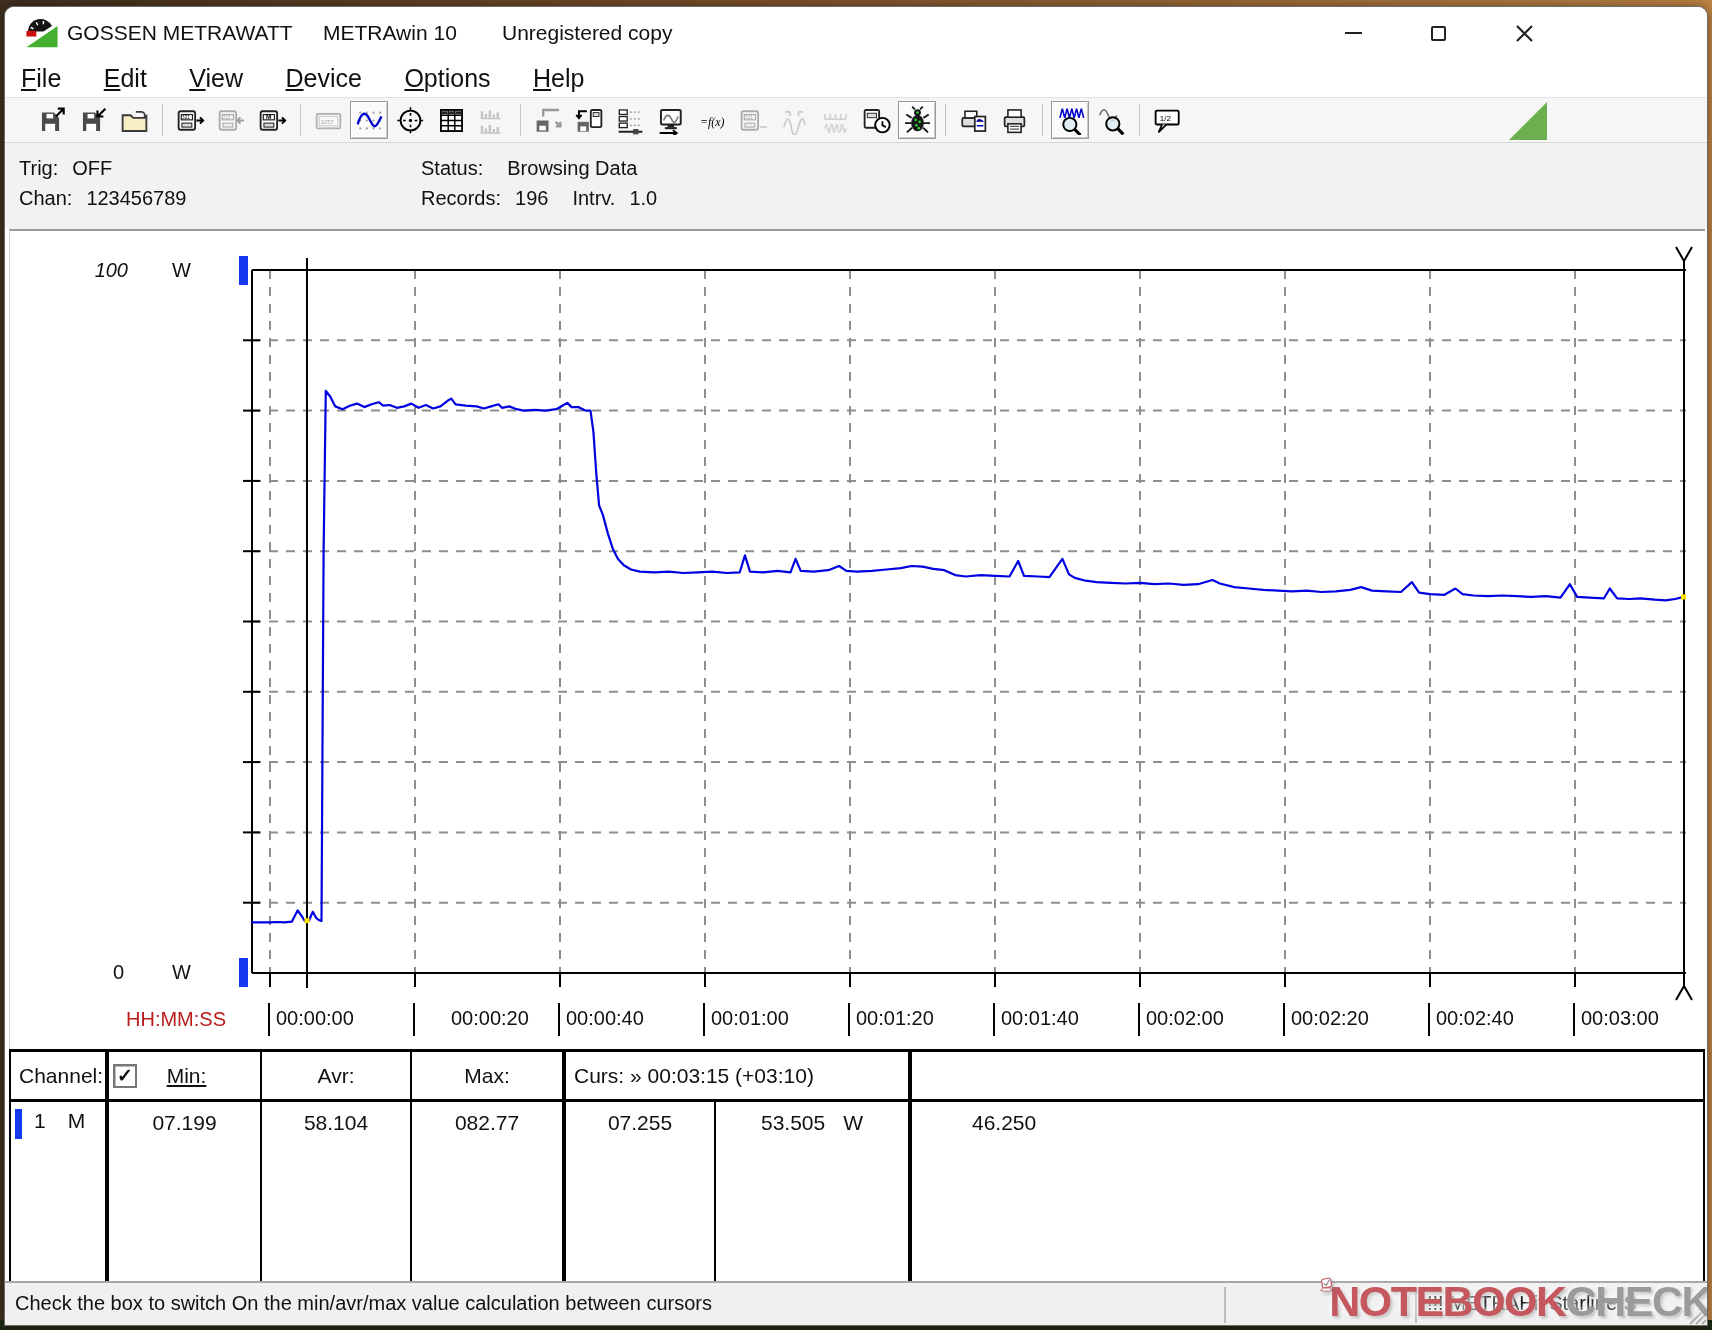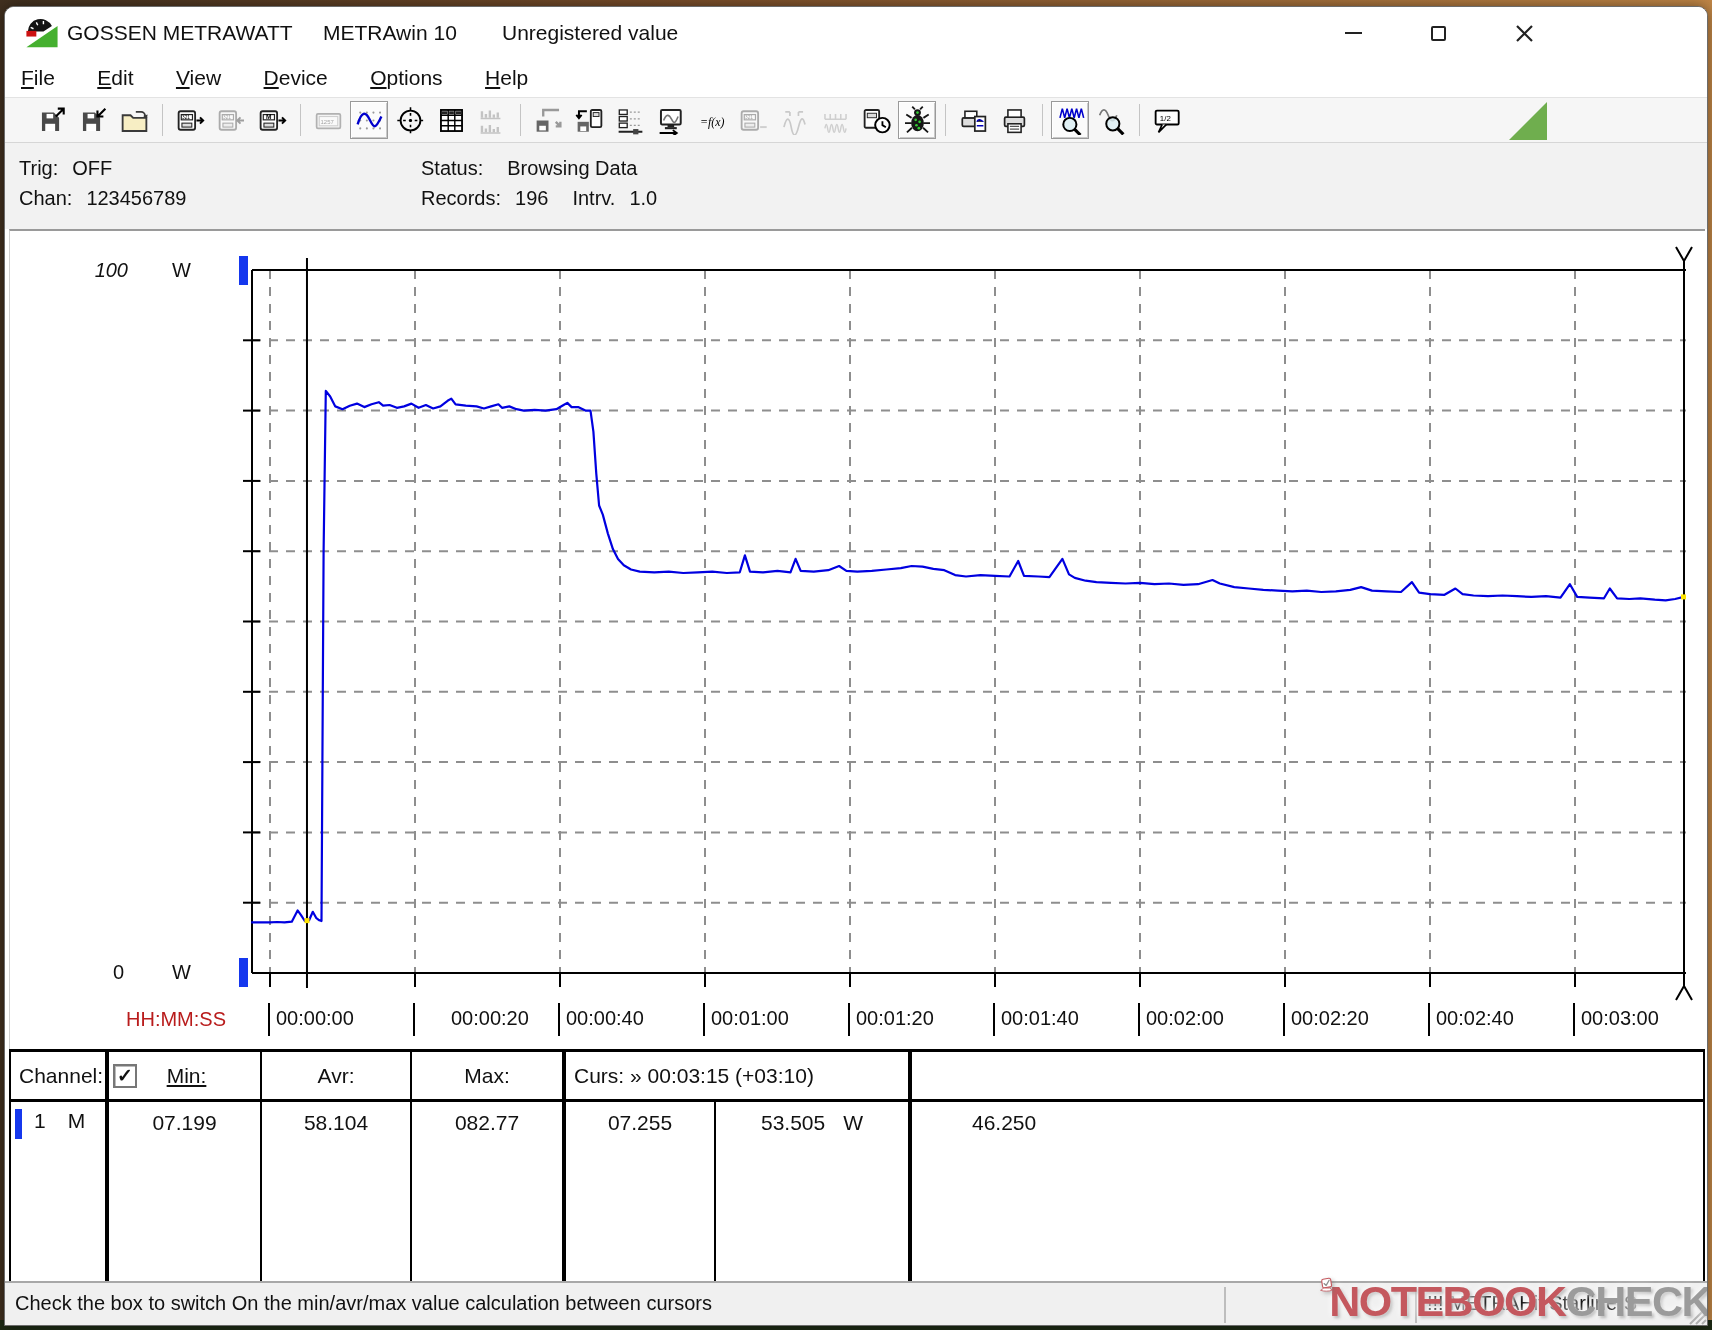--- a/index.html
+++ b/index.html
@@ -24,21 +24,21 @@
   .t-brand{left:62px;}
   .t-app{left:318px;}
   .t-lic{left:497px;}
   .winbtn{position:absolute;top:8px;width:44px;height:36px;display:flex;align-items:center;justify-content:center;cursor:default;}
   .wb-min{left:1326px;} .wb-max{left:1411px;} .wb-close{left:1497px;}
   .glyph-min{width:17px;height:2px;background:#222;}
   .glyph-max{width:15px;height:15px;border:2px solid #222;border-radius:2px;}
 
   
   .menubar{position:absolute;left:0;top:52px;width:100%;height:38px;background:#fff;padding-left:16px;}
-  .menu-item{display:inline-block;font-size:21px;color:#111;margin-right:38px;line-height:38px;text-align:right;}
+  .menu-item{display:inline-block;font-size:25px;color:#111;margin-right:38px;line-height:38px;text-align:right;}
   .menu-item::first-letter{text-decoration:underline;}
 
   
   .toolbar{
     position:absolute;left:0;top:90px;width:100%;height:46px;background:#f6f6f6;
     border-top:1px solid #e3e3e3;border-bottom:1px solid #d6d6d6;
     display:flex;align-items:center;padding-left:28px;
   }
   .tb{width:38px;height:38px;background:transparent;border:1px solid transparent;padding:2px;margin-right:3px;
       display:flex;align-items:center;justify-content:center;}
@@ -127,21 +127,21 @@
   <div class="titlebar">
     <svg class="app-logo" viewBox="0 0 24 22">
       <rect x="0" y="0" width="24" height="22" fill="#ffffff"></rect>
       <path d="M1 21 L23 6 L23 21 Z" fill="#45b02f"></path>
       <path d="M2 10 A9 9 0 0 1 19 6 L13 10 Z" fill="#141414"></path>
       <path d="M4 7 l2 1 M8 3.5 l1 2 M13 2.5 l0 2.4" stroke="#fff" stroke-width="1"></path>
       <rect x="1" y="9.5" width="7" height="4" fill="#cc1111"></rect>
     </svg>
     <span class="title-text t-brand">GOSSEN METRAWATT</span>
     <span class="title-text t-app">METRAwin 10</span>
-    <span class="title-text t-lic">Unregistered value</span>
+    <span class="title-text t-lic">Unregistered copy</span>
     <div class="winbtn wb-min">
         <div class="glyph-min"></div>
       </div>
     <div class="winbtn wb-max">
         <div class="glyph-max"></div>
       </div>
     <div class="winbtn wb-close">
       <svg width="19" height="19" viewBox="0 0 19 19">
           <path d="M2 2 L17 17 M17 2 L2 17" stroke="#222" stroke-width="2.2"></path>
         </svg>

